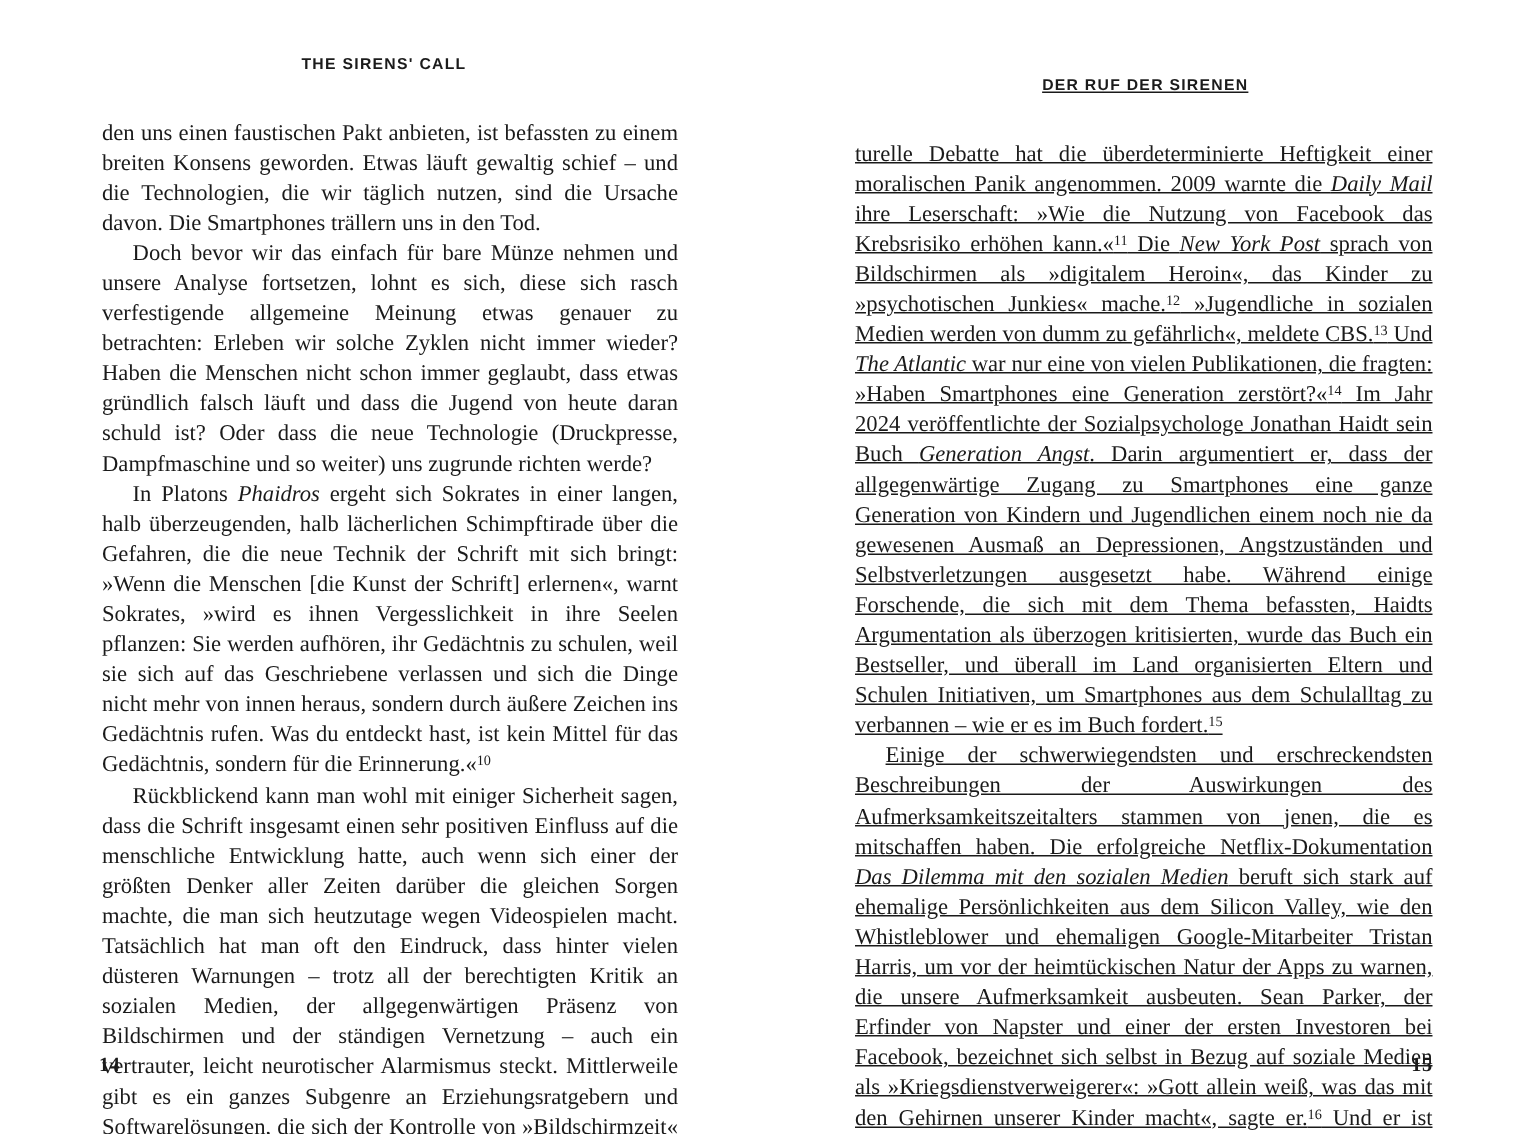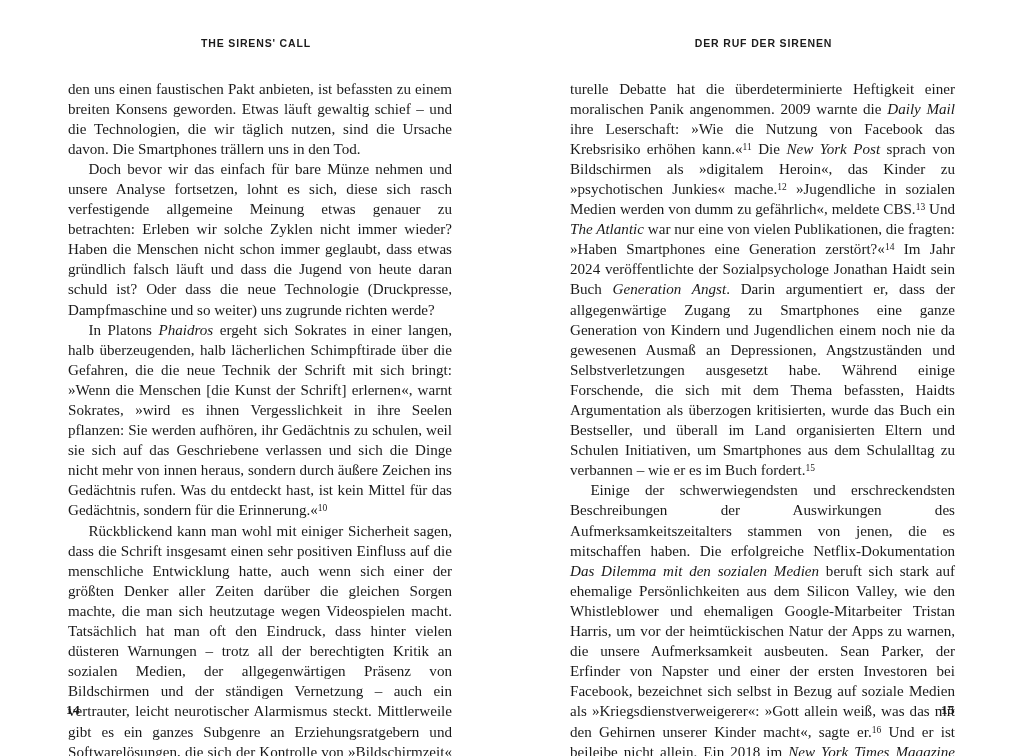--- a/index.html
+++ b/index.html
@@ -21,21 +21,21 @@
     display: flex;
     background: #ffffff;
   }
   .page {
     position: relative;
     width: 510px;
     height: 756px;
     box-sizing: border-box;
   }
   .page-left  { padding: 0 58px 0 68px; }
-  .page-right { padding: 0 65px 0 60px; }
+  .page-right { padding: 14px 65px 0 60px; text-decoration: underline; }
 
   .running-head {
     font-family: "Liberation Sans", "DejaVu Sans", sans-serif;
     font-size: 10.5px;
     letter-spacing: 0.85px;
     font-weight: 600;
     text-align: center;
     color: #1b1b1b;
     padding-top: 38px;
     line-height: 1;

